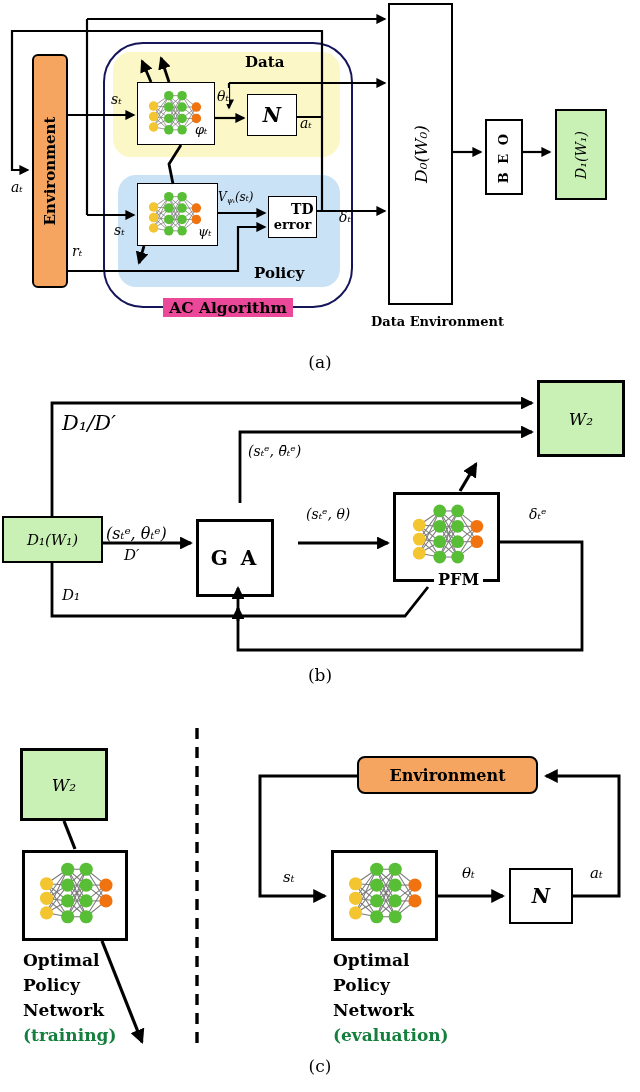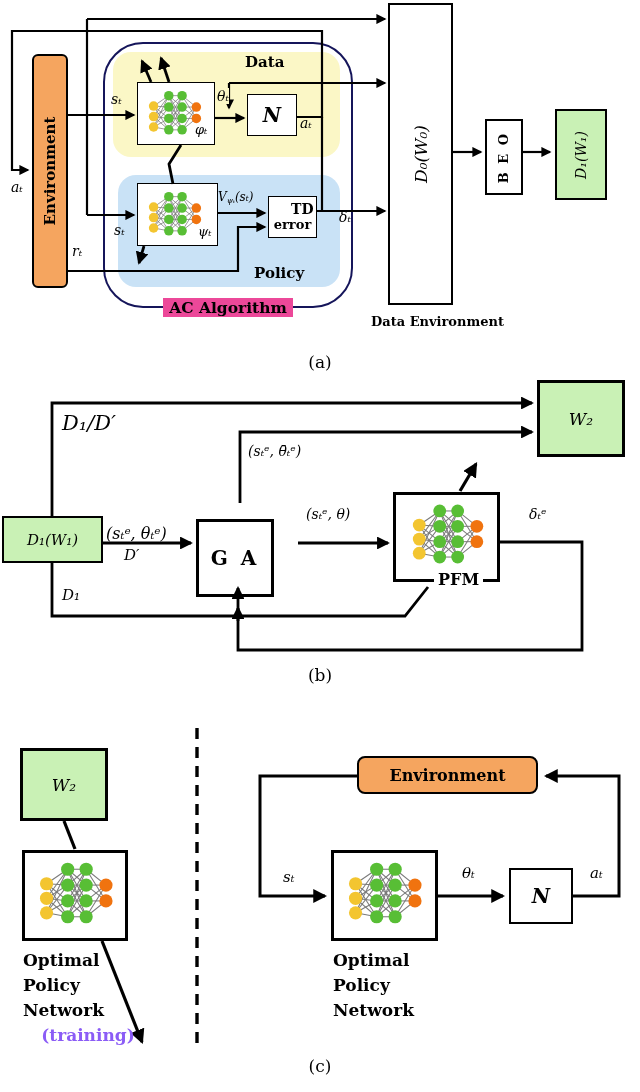--- a/index.html
+++ b/index.html
@@ -8,21 +8,21 @@
   .abs{position:absolute;box-sizing:border-box;}
   .region{position:absolute;border-radius:18px;z-index:1;}
   .box{position:absolute;box-sizing:border-box;background:#fff;border:2px solid #000;
        display:flex;align-items:center;justify-content:center;z-index:2;}
   .lbl{position:absolute;z-index:4;white-space:nowrap;color:#000;}
   .m{font-style:italic;font-family:"DejaVu Serif","DejaVu Sans",serif;}
   .b{font-weight:bold;}
   .vtext{transform:rotate(-90deg);white-space:nowrap;}
   .cap{font-size:17px;text-align:center;width:60px;}
   svg.wires{position:absolute;left:0;top:0;z-index:3;pointer-events:none;}
-  .navlast{color:#8b5cf6;text-align:center;}
+  .navlast{color:#15803d;}
 </style>
 </head>
 <body>
 
 <div class="page">
 
   <div class="region" style="left:113px;top:52px;width:227px;height:105px;background:#FBF7C6;"></div>
   <div class="region" style="left:118px;top:175px;width:222px;height:112px;background:#C9E2F6;"></div>
   <div class="abs" style="left:103px;top:42px;width:250px;height:266px;border:2.2px solid #15155A;border-radius:40px;z-index:1;"></div>
 
@@ -412,16 +412,17 @@
   <div class="lbl b" style="left:23px;top:948px;font-size:17px;line-height:25px;white-space:normal;width:130px;">
     <div>Optimal</div>
     <div>Policy</div>
     <div>Network</div>
     <div class="navlast">(training)</div>
   </div>
   <div class="lbl b" style="left:333px;top:948px;font-size:17px;line-height:25px;white-space:normal;width:140px;">
     <div>Optimal</div>
     <div>Policy</div>
     <div>Network</div>
+    <div class="navlast">(evaluation)</div>
   </div>
   <div class="lbl cap" style="left:290px;top:1056px;">(c)</div>
 
 </div>
 
 </body></html>

